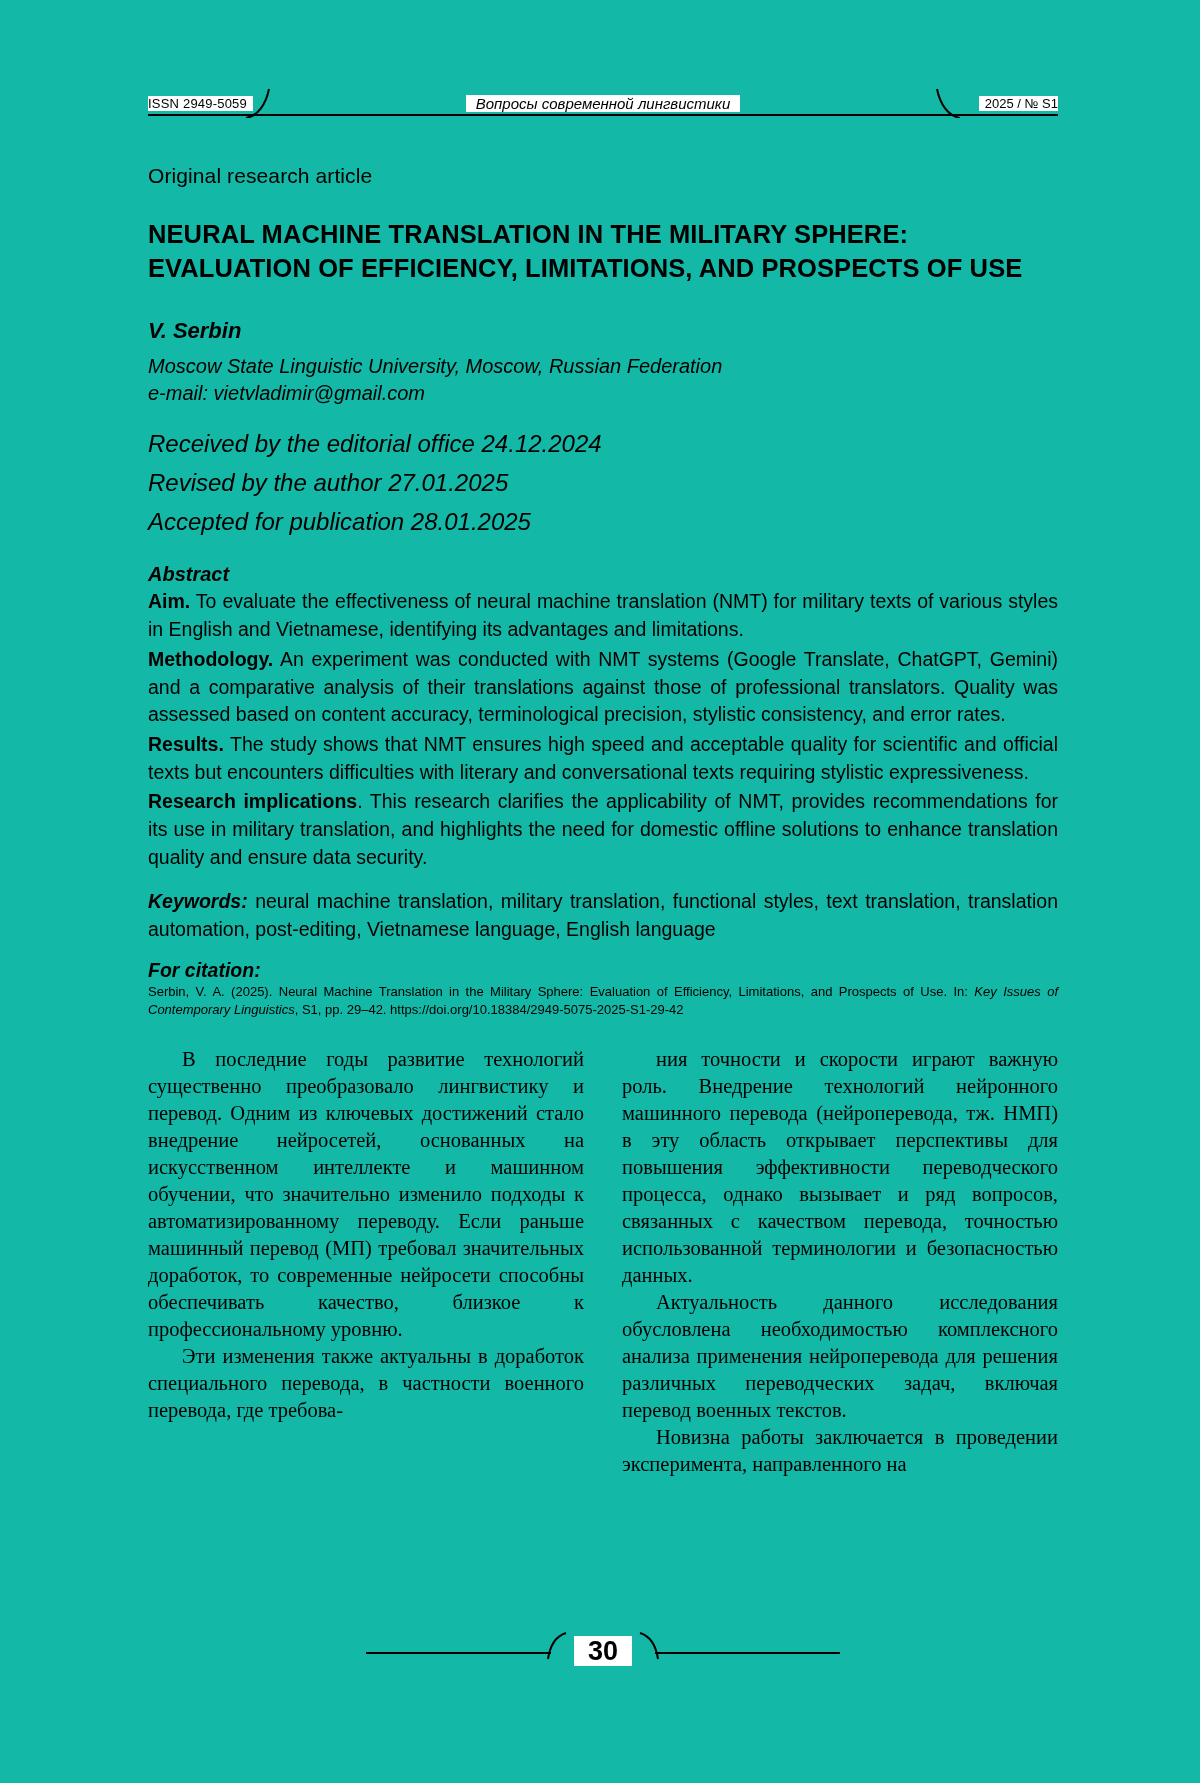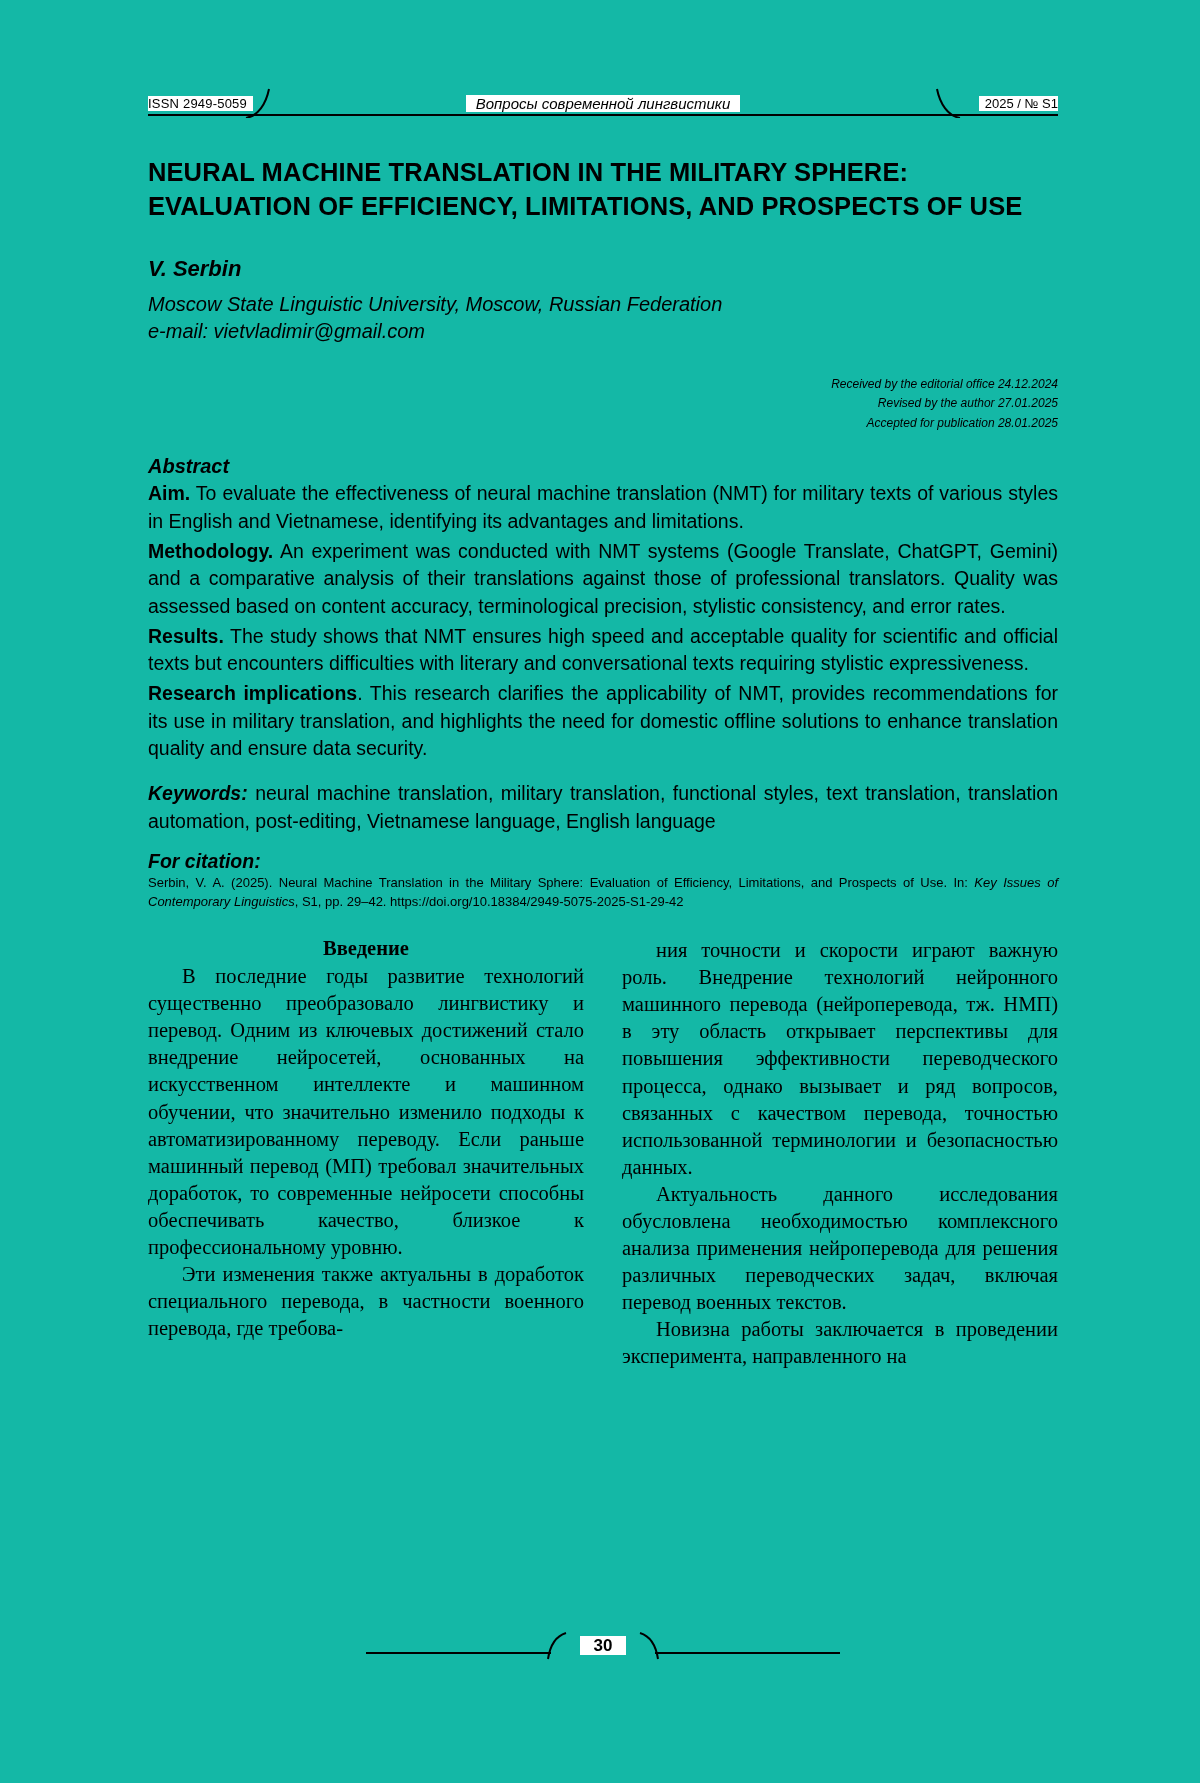--- a/index.html
+++ b/index.html
@@ -111,23 +111,23 @@
     font-size: 20px;
     font-style: italic;
     line-height: 1.35;
   }
   .email {
     font-size: 20px;
     font-style: italic;
     line-height: 1.35;
   }
   .dates {
-    margin-top: 30px;
-    text-align: right;
-    font-size: 12px;
+    margin-top: 18px;
+    text-align: left;
+    font-size: 24px;
     font-style: italic;
     line-height: 1.62;
   }
 
   
   .abs-head {
     margin-top: 22px;
     font-size: 20px;
     font-weight: bold;
     font-style: italic;
@@ -200,21 +200,21 @@
     background: #000;
     width: 185px;
   }
   .footer .f-left { left: 218px; }
   .footer .f-right { right: 218px; }
   .footer .pagenum {
     position: absolute;
     left: 0; right: 0;
     top: 10px;
     text-align: center;
-    font-size: 17px;
+    font-size: 27px;
     font-weight: bold;
   }
   .footer .pagenum span {
     background: #fff;
     padding: 0 14px;
   }
   .footer .curve-fl, .footer .curve-fr {
     position: absolute;
     top: 6px;
     width: 22px;
@@ -235,20 +235,21 @@
         <path d="M2 30 C 14 28, 22 16, 25 1" stroke="#000" stroke-width="2" fill="none"></path>
       </svg>
       <svg class="curve-right" viewBox="0 0 26 30">
         <path d="M24 30 C 12 28, 4 16, 1 1" stroke="#000" stroke-width="2" fill="none"></path>
       </svg>
       <div class="issn">ISSN 2949-5059</div>
       <div class="journal"><span>Вопросы современной лингвистики</span></div>
       <div class="issue">2025 / № S1</div>
     </div>
 
+    <div class="art-type">Original research article</div>
 
     <h1 class="title">
       <span>NEURAL MACHINE TRANSLATION IN THE MILITARY SPHERE:</span><br>
       <span>EVALUATION OF EFFICIENCY, LIMITATIONS, AND PROSPECTS OF USE</span>
     </h1>
 
     <div class="author">V. Serbin</div>
     <div class="affil">Moscow State Linguistic University, Moscow, Russian Federation</div>
     <div class="email">e-mail: vietvladimir@gmail.com</div>
 
@@ -277,21 +278,20 @@
       <b>Keywords:</b><span> neural machine translation, military translation, functional styles, text translation, translation automation, post-editing, Vietnamese language, English language</span>
     </div>
 
     <div class="cit-head">For citation:</div>
     <div class="citation">
       <span>Serbin, V. A. (2025). Neural Machine Translation in the Military Sphere: Evaluation of Efficiency, Limitations, and Prospects of Use. In: </span><i>Key Issues of Contemporary Linguistics</i><span>, S1, pp. 29–42. https://doi.org/10.18384/2949-5075-2025-S1-29-42</span>
     </div>
 
     <div class="cols">
       <div class="col">
-        <div class="sec-title">Введение</div>
         <p>В последние годы развитие технологий существенно преобразовало лингвистику и перевод. Одним из ключевых достижений стало внедрение нейросетей, основанных на искусственном интеллекте и машинном обучении, что значительно изменило подходы к автоматизированному переводу. Если раньше машинный перевод (МП) требовал значительных доработок, то современные нейросети способны обеспечивать качество, близкое к профессиональному уровню.</p>
         <p>Эти изменения также актуальны в доработок специального перевода, в частности военного перевода, где требова-</p>
       </div>
       <div class="col">
         <p>ния точности и скорости играют важную роль. Внедрение технологий нейронного машинного перевода (нейроперевода, тж. НМП) в эту область открывает перспективы для повышения эффективности переводческого процесса, однако вызывает и ряд вопросов, связанных с качеством перевода, точностью использованной терминологии и безопасностью данных.</p>
         <p>Актуальность данного исследования обусловлена необходимостью комплексного анализа применения нейроперевода для решения различных переводческих задач, включая перевод военных текстов.</p>
         <p>Новизна работы заключается в проведении эксперимента, направленного на</p>
       </div>
     </div>
 

